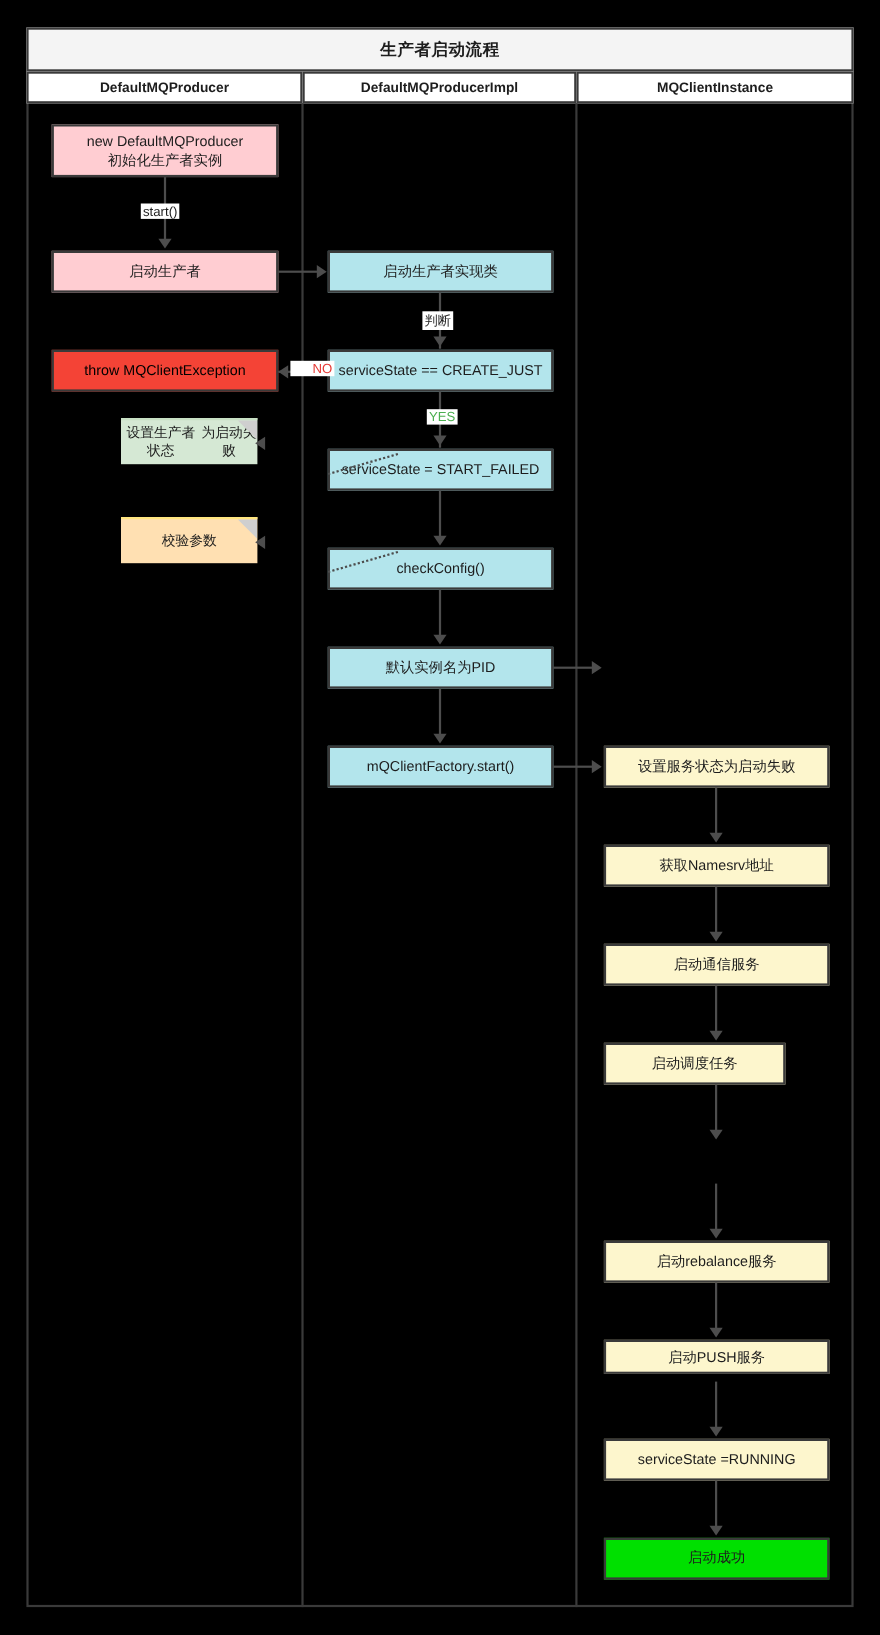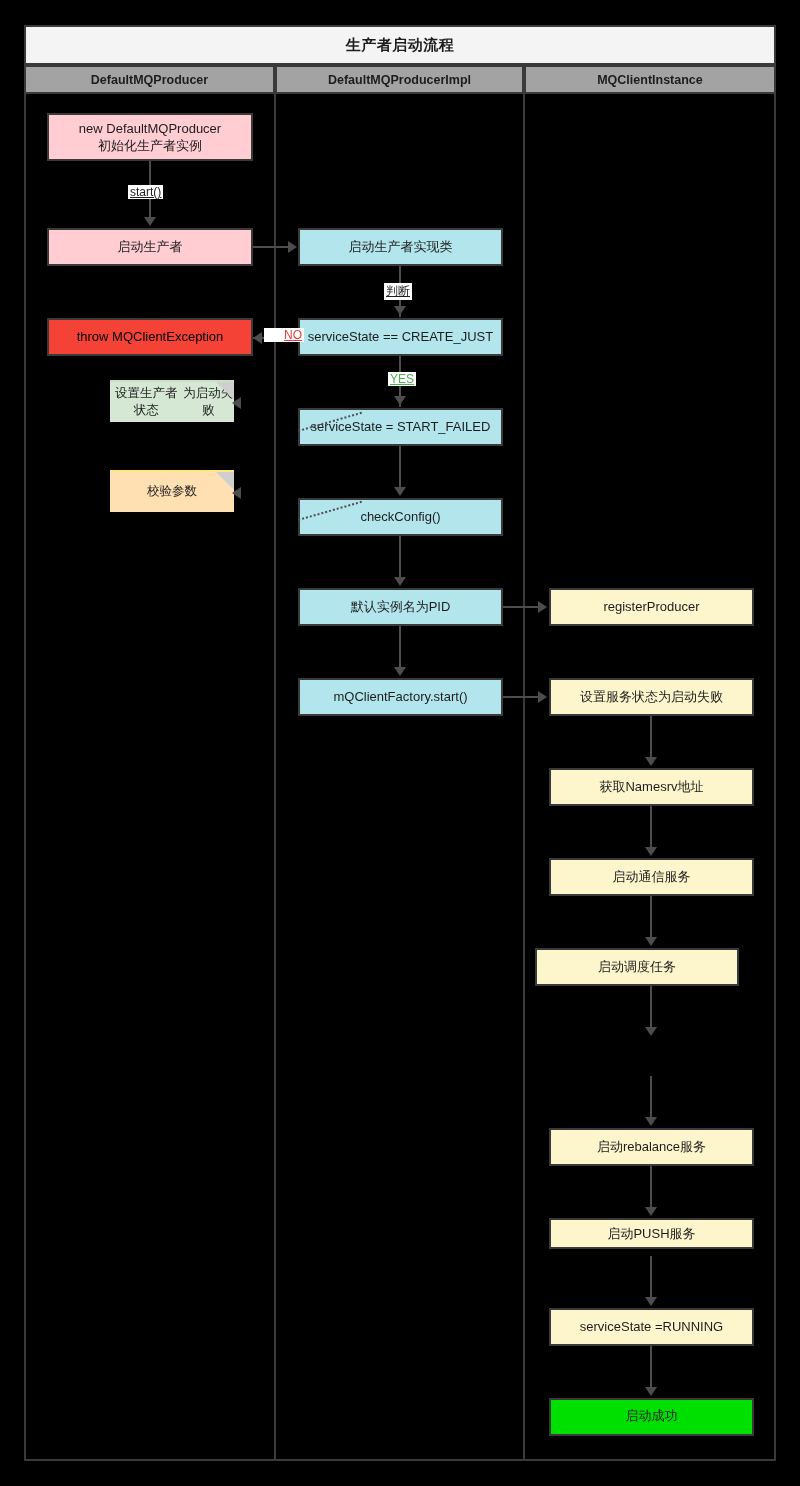--- a/index.html
+++ b/index.html
@@ -6,21 +6,21 @@
   body{width:800px;height:1486px;position:relative;font-family:"Liberation Sans","DejaVu Sans",sans-serif;overflow:hidden;}
 
   #diagram{position:absolute;left:0;top:0;width:800px;height:1486px;}
 
   
   .frame{position:absolute;left:24px;top:25px;width:752px;height:1436px;border:2px solid #3a3a3a;box-sizing:border-box;}
   .title-bar{position:absolute;left:24px;top:25px;width:752px;height:40px;background:#f4f4f4;border:2px solid #3a3a3a;box-sizing:border-box;
              display:flex;align-items:center;justify-content:center;}
   .title-bar .t{font-size:15px;font-weight:bold;color:#1d1d1d;letter-spacing:.5px;}
 
-  .lane-head{position:absolute;top:65px;height:29px;background:#a3a3a3;border:2px solid #3a3a3a;box-sizing:border-box;
+  .lane-head{position:absolute;top:65px;height:29px;background:#ffffff;border:2px solid #3a3a3a;box-sizing:border-box;
              display:flex;align-items:center;justify-content:center;}
   .lane-head .t{font-size:12.5px;font-weight:bold;color:#1d1d1d;}
   .lh1{left:24px;width:251px;}
   .lh2{left:275px;width:249px;}
   .lh3{left:524px;width:252px;}
 
   .lane-sep{position:absolute;top:94px;width:2px;height:1367px;background:#3a3a3a;}
   .ls1{left:274px;}
   .ls2{left:523px;}
 
@@ -43,21 +43,21 @@
   .note-green{background:#d5e8d4;border-top:2px solid #c8e0c4;}
   .note-orange{background:#ffe0b2;border-top:2px solid #ffe680;}
 
   
   .vline{position:absolute;width:2px;background:#4d4d4d;}
   .hline{position:absolute;height:2px;background:#4d4d4d;}
   .arrow-d{position:absolute;width:0;height:0;border-left:6px solid transparent;border-right:6px solid transparent;border-top:9px solid #4d4d4d;}
   .arrow-r{position:absolute;width:0;height:0;border-top:6px solid transparent;border-bottom:6px solid transparent;border-left:9px solid #4d4d4d;}
   .arrow-l{position:absolute;width:0;height:0;border-top:6px solid transparent;border-bottom:6px solid transparent;border-right:9px solid #4d4d4d;}
 
-  .edge-label{position:absolute;background:#ffffff;font-size:12px;color:#1d1d1d;padding:0 2px;white-space:nowrap;text-decoration:underline;}
+  .edge-label{position:absolute;background:#ffffff;font-size:12px;color:#1d1d1d;padding:0 2px;white-space:nowrap;}
   .edge-label.yes{color:#4caf50;}
   .edge-label.no{color:#e53935;padding-left:20px;}
 
   .dotted{position:absolute;height:0;border-top:2px dotted #4d4d4d;transform-origin:0 0;}
 </style>
 </head>
 <body>
 
 <div id="diagram">
 
@@ -157,23 +157,20 @@
   <div class="vline" style="left:399px;top:626px;height:42px;"></div>
   <div class="arrow-d" style="left:394px;top:667px;"></div>
 
   <div class="node n-blue" style="left:298px;top:678px;width:205px;height:38px;">
     <span>mQClientFactory.start()</span>
   </div>
 
   <div class="hline" style="left:503px;top:606px;width:36px;"></div>
   <div class="arrow-r" style="left:538px;top:601px;"></div>
 
-  <div class="node n-yellow" style="left:549px;top:588px;width:205px;height:38px;">
-    <span>registerProducer</span>
-  </div>
 
   <div class="hline" style="left:503px;top:696px;width:36px;"></div>
   <div class="arrow-r" style="left:538px;top:691px;"></div>
 
   <div class="node n-yellow" style="left:549px;top:678px;width:205px;height:38px;">
     <span>设置服务状态为启动失败</span>
   </div>
 
   <div class="vline" style="left:650px;top:716px;height:42px;"></div>
   <div class="arrow-d" style="left:645px;top:757px;"></div>
@@ -185,21 +182,21 @@
   <div class="vline" style="left:650px;top:806px;height:42px;"></div>
   <div class="arrow-d" style="left:645px;top:847px;"></div>
 
   <div class="node n-yellow" style="left:549px;top:858px;width:205px;height:38px;">
     <span>启动通信服务</span>
   </div>
 
   <div class="vline" style="left:650px;top:896px;height:42px;"></div>
   <div class="arrow-d" style="left:645px;top:937px;"></div>
 
-  <div class="node n-yellow" style="left:535px;top:948px;width:204px;height:38px;">
+  <div class="node n-yellow" style="left:549px;top:948px;width:165px;height:38px;">
     <span>启动调度任务</span>
   </div>
 
   <div class="vline" style="left:650px;top:986px;height:42px;"></div>
   <div class="arrow-d" style="left:645px;top:1027px;"></div>
 
 
   <div class="vline" style="left:650px;top:1076px;height:42px;"></div>
   <div class="arrow-d" style="left:645px;top:1117px;"></div>
 

